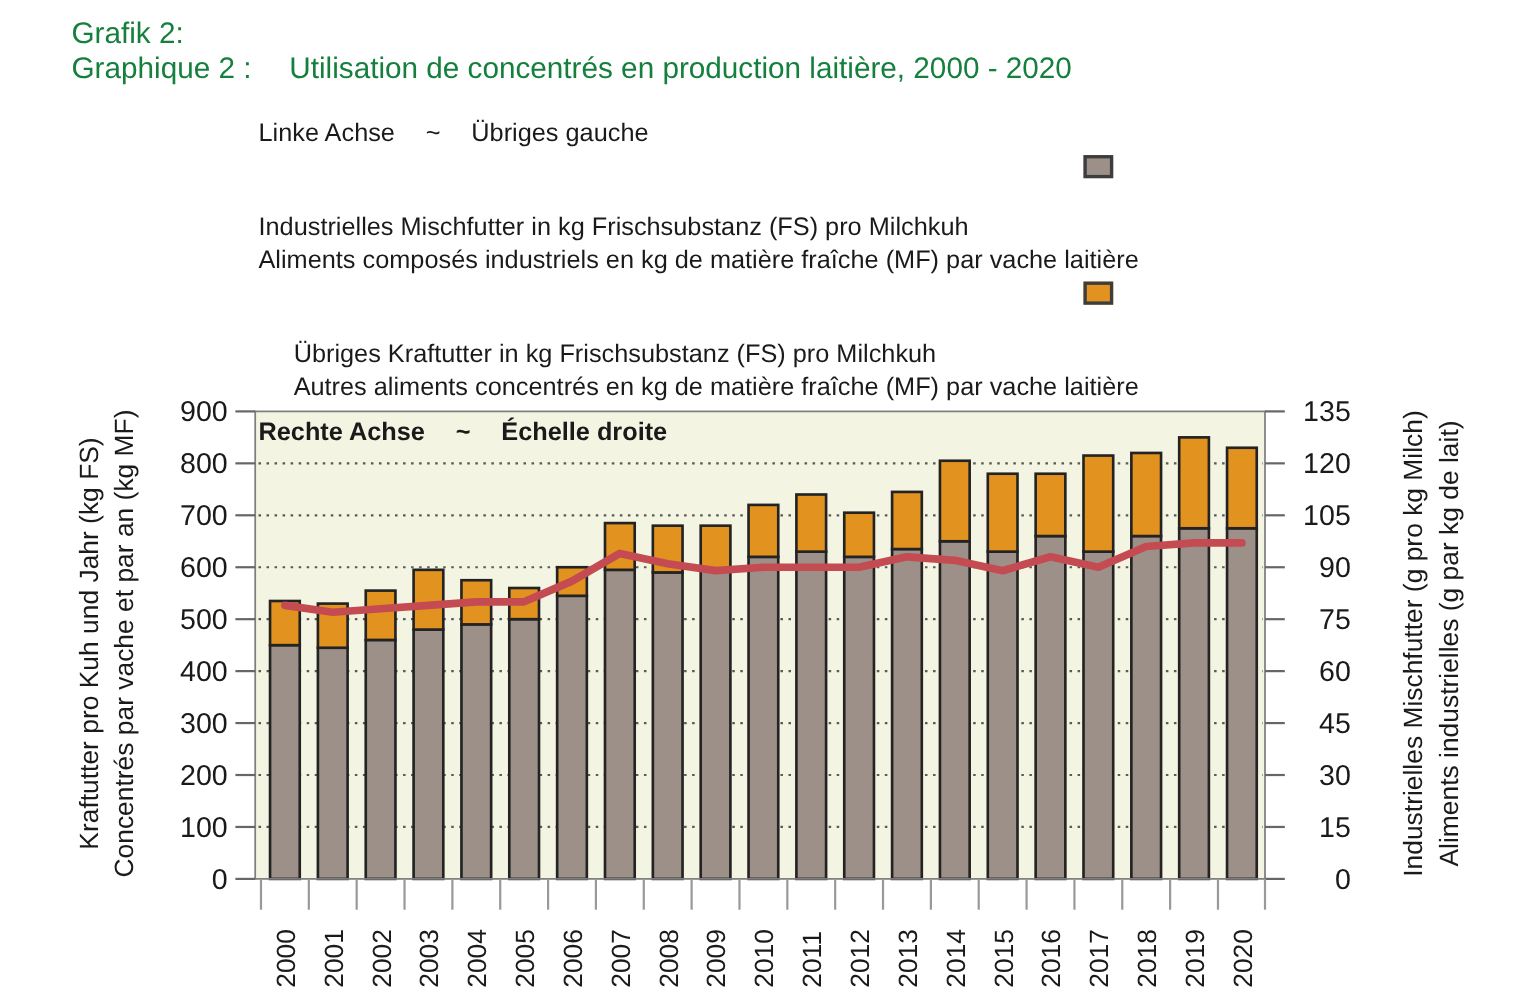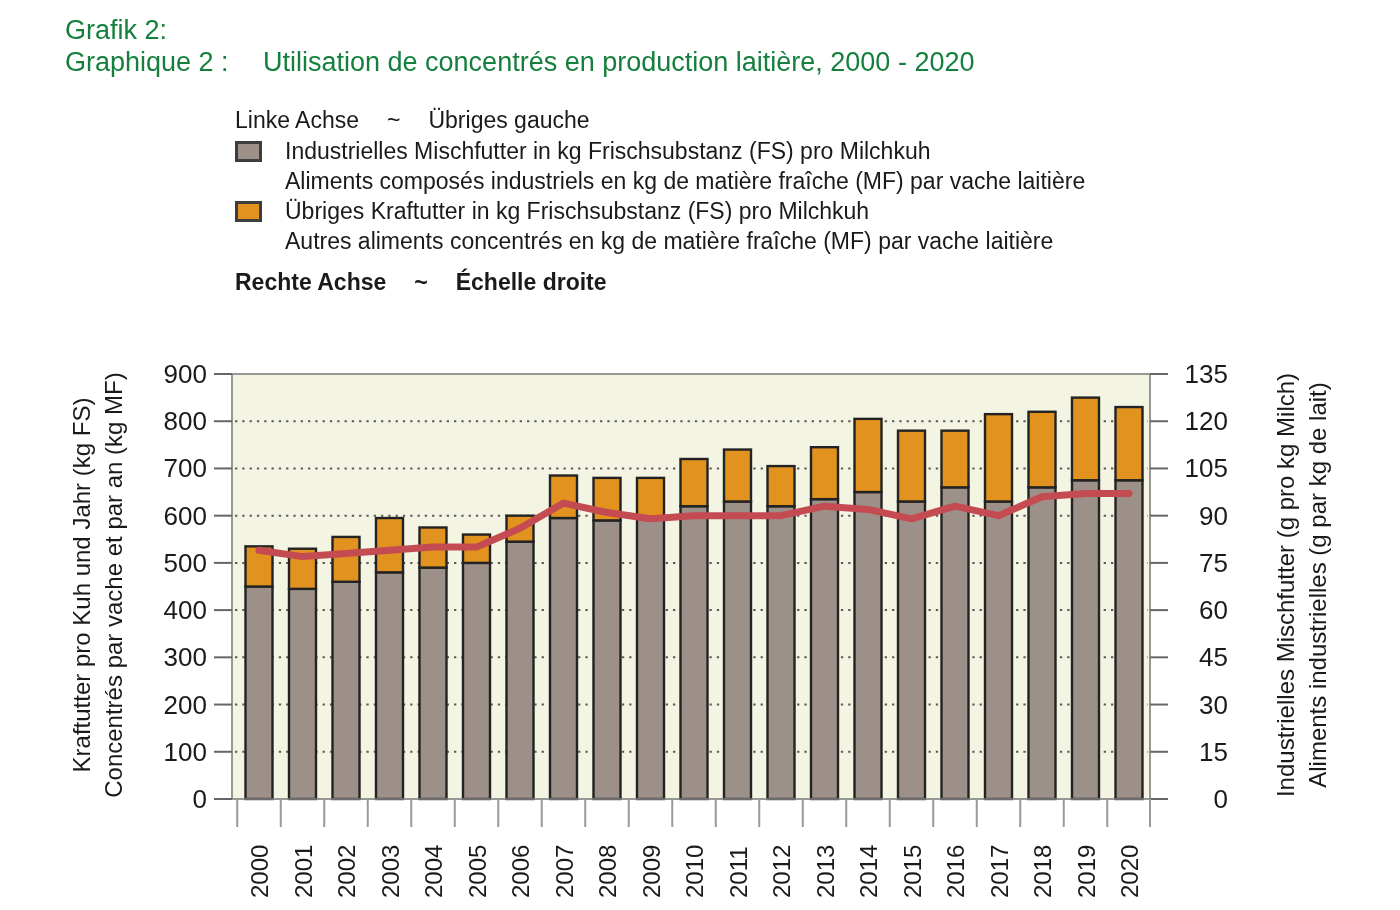--- a/index.html
+++ b/index.html
@@ -5,21 +5,21 @@
   html,body{margin:0;padding:0;}
   body{
     width:1400px;height:910px;background:#ffffff;position:relative;overflow:hidden;
     font-family:"Liberation Sans",sans-serif;color:#1a1a1a;
   }
   .title-block{position:absolute;left:65px;top:14px;font-size:27px;line-height:32px;color:#96A01F;}
   .title-row{display:grid;grid-template-columns:198px auto;}
   .legend{position:absolute;left:235px;top:104px;font-size:23px;}
   .lg-header{display:flex;column-gap:28px;align-items:center;height:32px;}
   .lg-header.second{margin-top:10px;font-weight:bold;}
-  .lg-item{display:flex;align-items:flex-start;}
+  .lg-item{display:flex;align-items:flex-end;flex-direction:column;}
   .swatch-col{width:50px;flex:0 0 50px;padding-top:5px;}
   .swatch-box{display:block;width:27px;height:21px;border:3px solid #3d3d3d;box-sizing:border-box;background:#999;}
   .swatch-line{display:block;width:37px;height:9px;border-radius:5px;margin-top:6px;background:#c44b52;}
   .lg-text div{line-height:30px;}
   .axis-title{position:absolute;width:500px;text-align:center;font-size:24px;line-height:32px;transform:rotate(-90deg);}
   .axis-title.left{left:-152px;top:553px;}
   .axis-title.right{left:1052px;top:553px;}
   svg text{font-family:"Liberation Sans",sans-serif;fill:#1a1a1a;}
 </style>
 </head>

